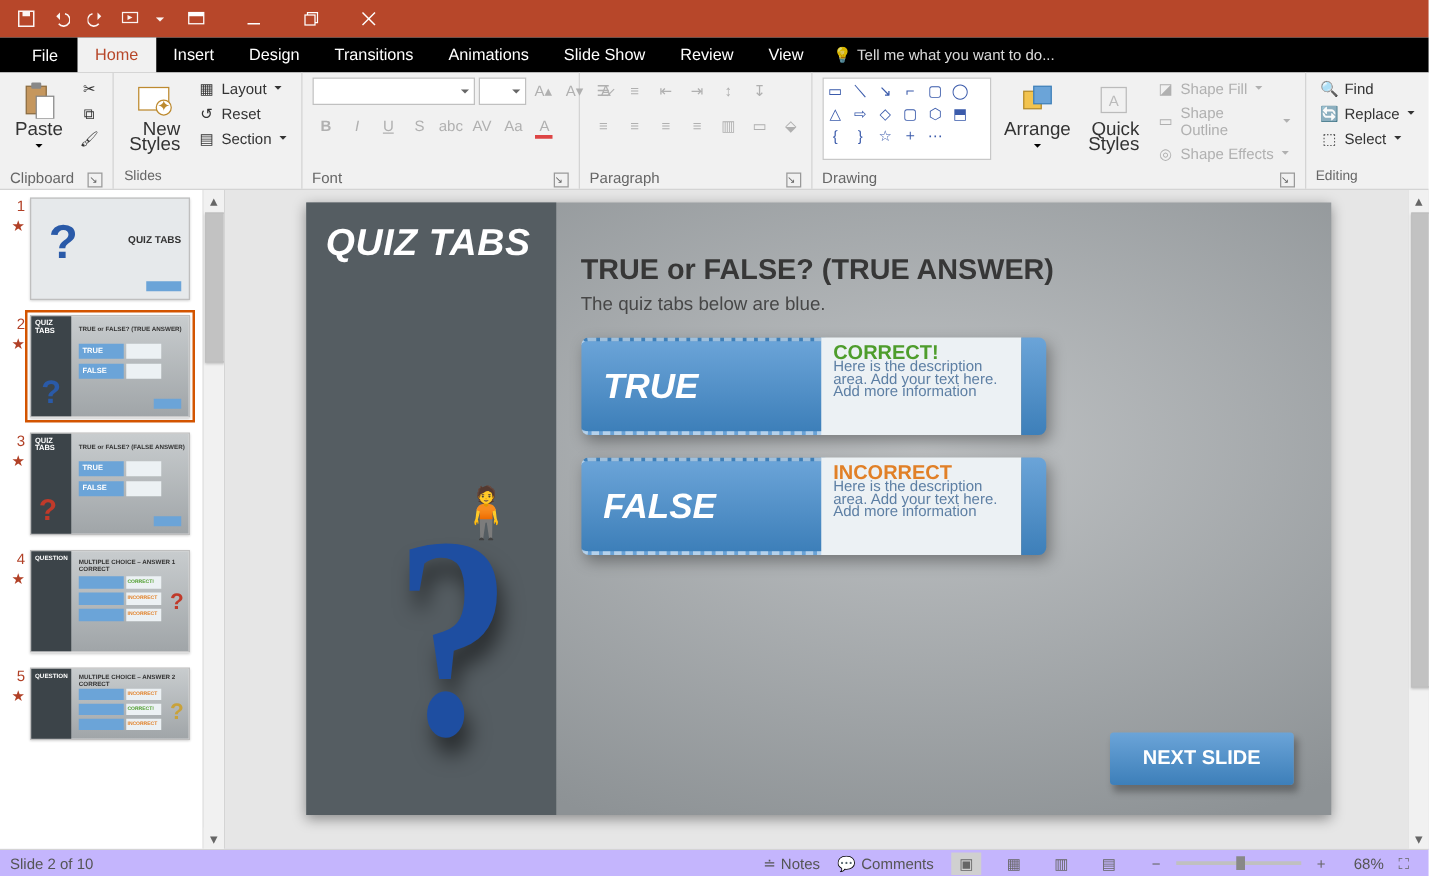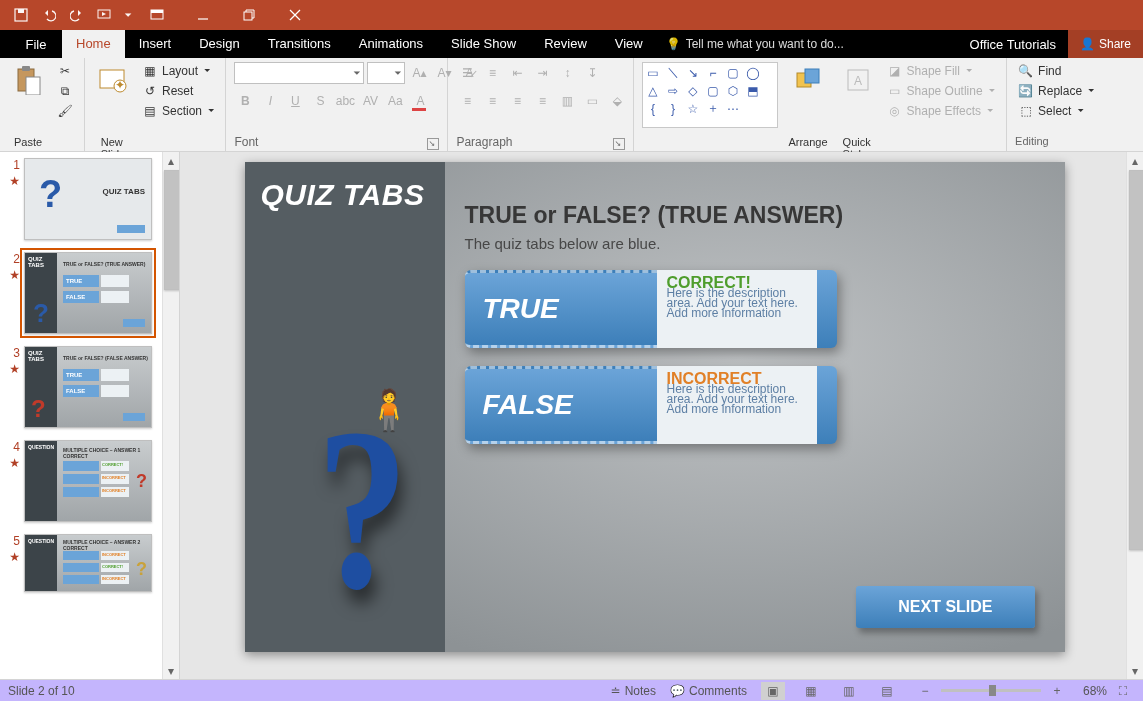--- a/index.html
+++ b/index.html
@@ -25,21 +25,21 @@
 .tabs .right .rtab.share { background:#a43f25; }
 
 
 .ribbon { height: 94px; background:#f1f1f1; border-bottom:1px solid #d4d4d4; display:flex; }
 .group { border-right:1px solid #d4d4d4; padding: 4px 8px 0 8px; display:flex; flex-direction:column; position:relative; }
 .group .body { flex:1; display:flex; align-items:flex-start; gap:6px; }
 .group .label { height:16px; text-align:left; color:#666; font-size:11px; position:relative; }
 .group .label .dlg { position:absolute; right:0; bottom:1px; width:12px; height:12px; border:1px solid #999; font-size:8px; line-height:9px; color:#666;}
 .bigbtn { display:flex; flex-direction:column; align-items:center; justify-content:flex-start; padding:2px 4px; gap:2px; cursor:pointer; }
 .bigbtn .ic { width:32px; height:32px; display:flex; align-items:center; justify-content:center; }
-.bigbtn .lb { font-size:11px; text-align:left; line-height:12px; color:#333;margin-top:38px; }
+.bigbtn .lb { font-size:15px; text-align:right; line-height:12px; color:#333; }
 .smrow { display:flex; flex-direction:column; gap:2px; }
 .smbtn { display:flex; align-items:center; gap:4px; padding:1px 3px; color:#333; font-size:11px; cursor:pointer; }
 .smbtn .ic { width:16px; height:16px; display:flex; align-items:center; justify-content:center; }
 .iconbtn { width:22px; height:22px; display:flex; align-items:center; justify-content:center; color:#555; }
 .font-row { display:flex; gap:3px; align-items:center; }
 .font-combo { border:1px solid #c0c0c0; background:#fff; height:22px; padding:0 16px 0 6px; font-size:12px; color:#666; display:flex; align-items:center; position:relative; }
 .font-combo.name { width:130px; }
 .font-combo.size { width:38px; }
 .font-combo::after { content:"⏷"; position:absolute; right:3px; font-size:9px; color:#666; }
 .grey { color:#b0b0b0 !important; }
@@ -72,21 +72,21 @@
 .slide .main { position:absolute; left:220px; top:40px; right:30px; }
 .slide .main h2 { font-size:23px; font-weight:800; color:#373737; }
 .slide .main .sub { font-size:15px; color:#474747; margin-top:6px; }
 .tf { margin-top:18px; display:flex; align-items:stretch; height:78px; filter: drop-shadow(3px 5px 6px rgba(0,0,0,.35));}
 .tf .blue { width:200px; background:linear-gradient(#6ba4d8,#3d7fb9); border-radius:6px; color:#fff; font-size:28px; font-weight:800; font-style:italic; display:flex; align-items:center; padding-left:18px; border-top:3px dashed rgba(255,255,255,.5); border-bottom:3px dashed rgba(255,255,255,.5);}
 .tf .white { width:160px; background:#ecf1f4; margin-left:-8px; padding:8px 10px; font-size:8px; color:#5d7fa4; line-height:10px;}
 .tf .white .hdr { font-size:16px; font-weight:800; }
 .tf .white .hdr.correct { color:#4e9d2c; }
 .tf .white .hdr.incorrect { color:#e18027; }
 .tf .stub { width:20px; background:linear-gradient(#6ba4d8,#3d7fb9); border-radius:0 6px 6px 0;}
-.nextbtn { position:absolute; right:30px; bottom:24px; background:linear-gradient(#6ba4d8,#3d7fb9); color:#fff; font-weight:800; font-size:16px; padding:12px 42px; border-radius:3px; box-shadow:3px 5px 6px rgba(0,0,0,.3);}
+.nextbtn { position:absolute; right:30px; bottom:24px; background:linear-gradient(#6ba4d8,#3d7fb9); color:#fff; font-weight:800; font-size:16px; padding:12px 26px; border-radius:3px; box-shadow:3px 5px 6px rgba(0,0,0,.3);}
 
 .status { height:22px; background:#c4b5fd; border-top:1px solid #d4d4d4; display:flex; align-items:center; padding:0 8px; font-size:11px; color:#555; gap:14px; }
 .status .spacer { flex:1; }
 .status .vbtn { width:24px; height:18px; display:flex; align-items:center; justify-content:center; color:#666; }
 .status .vbtn.active { background:#d0d0d0; }
 .status .zoom { display:flex; align-items:center; gap:4px; }
 .status .slider { width:100px; height:3px; background:#c0c0c0; position:relative; }
 .status .slider .knob { position:absolute; top:-4px; left:48px; width:7px; height:11px; background:#888; }
 
 svg { display:block; }
@@ -157,27 +157,20 @@
   <div class="tab">Transitions</div>
   <div class="tab">Animations</div>
   <div class="tab">Slide Show</div>
   <div class="tab">Review</div>
   <div class="tab">View</div>
   <div class="tellme">
     <span>💡</span>
     <span>Tell me what you want to do...</span>
   </div>
   <div class="spacer"></div>
-  <div class="right">
-    <div class="rtab">Office Tutorials</div>
-    <div class="rtab share">
-      <span>👤</span>
-      <span>Share</span>
-    </div>
-  </div>
 </div>
 
 <div class="ribbon">
 
   <div class="group">
     <div class="body">
       <div class="bigbtn">
         <div class="ic">
             <svg width="28" height="30">
               <rect x="4" y="4" width="16" height="22" fill="#c5975e" stroke="#8a6a3e"></rect>
@@ -207,21 +200,21 @@
     <div class="body">
       <div class="bigbtn">
         <div class="ic">
             <svg width="30" height="28">
               <rect x="2" y="4" width="24" height="18" fill="#fff" stroke="#bd8a2f"></rect>
               <circle cx="22" cy="20" r="6" fill="#fff" stroke="#bd8a2f"></circle>
               <text x="22" y="23" text-anchor="middle" font-size="9" fill="#bd8a2f">✦</text>
             </svg>
           </div>
         <div class="lb" style="white-space:pre">New
-Slide</div>
+Styles</div>
       </div>
       <div class="smrow">
         <div class="smbtn">
             <span class="ic">▦</span>
             <span>Layout</span>
             <span style="font-size:8px;margin-left:2px">⏷</span>
           </div>
         <div class="smbtn">
             <span class="ic">↺</span>
             <span>Reset</span>

